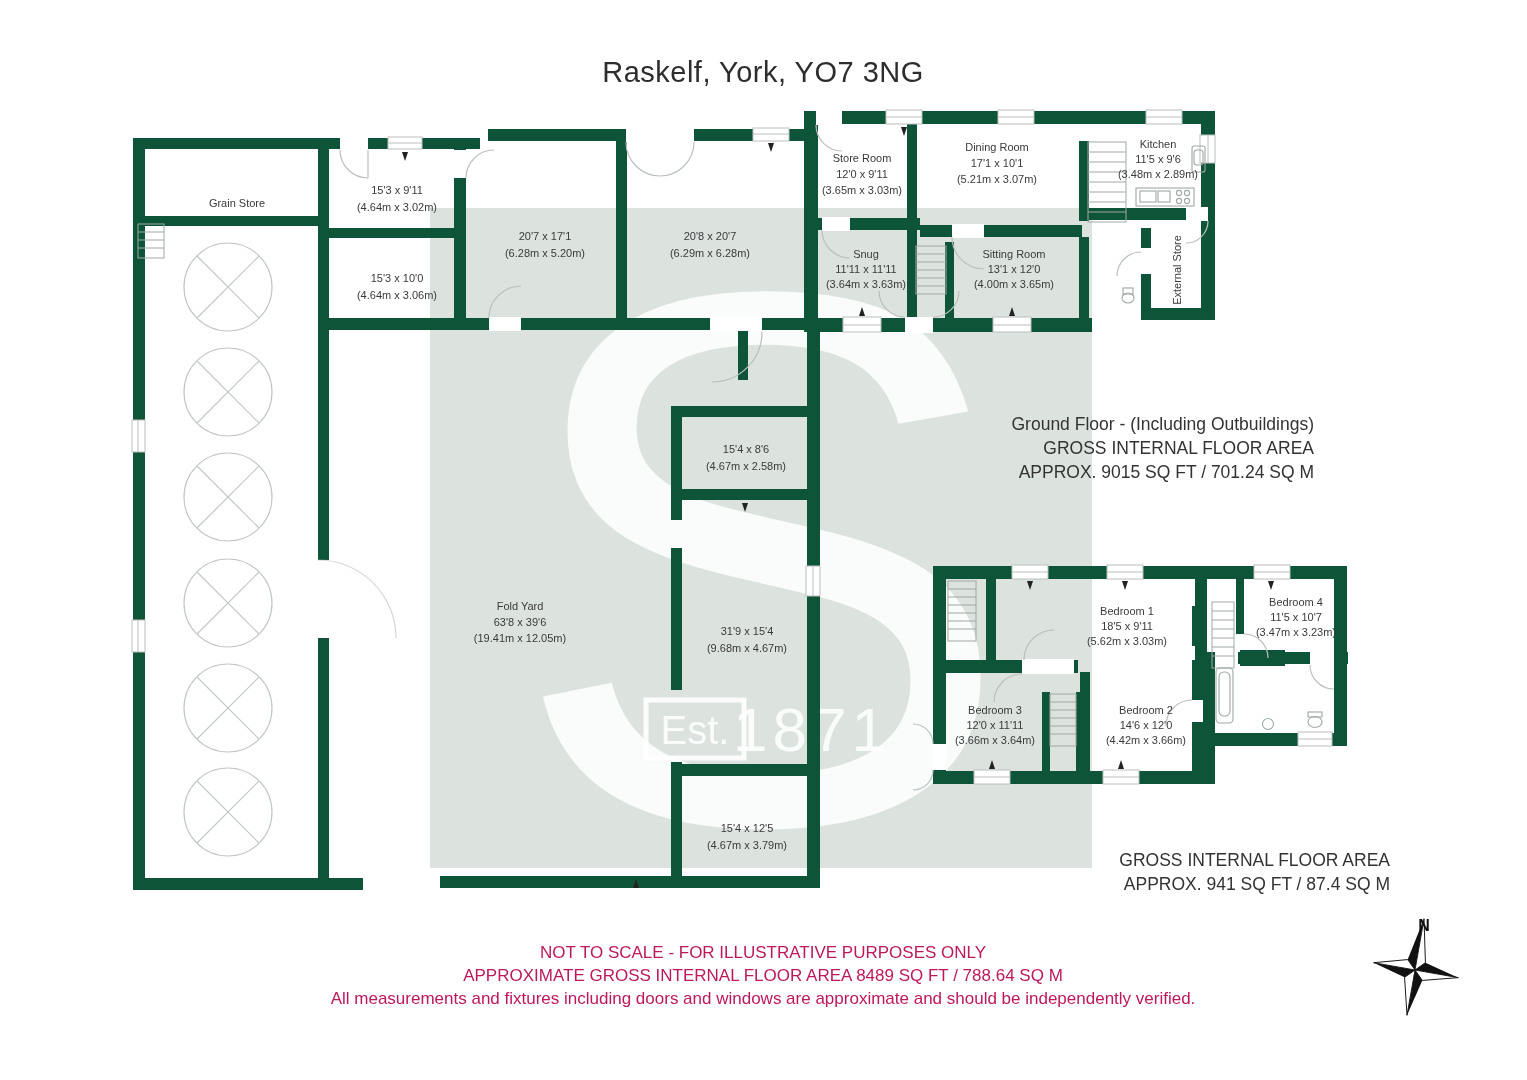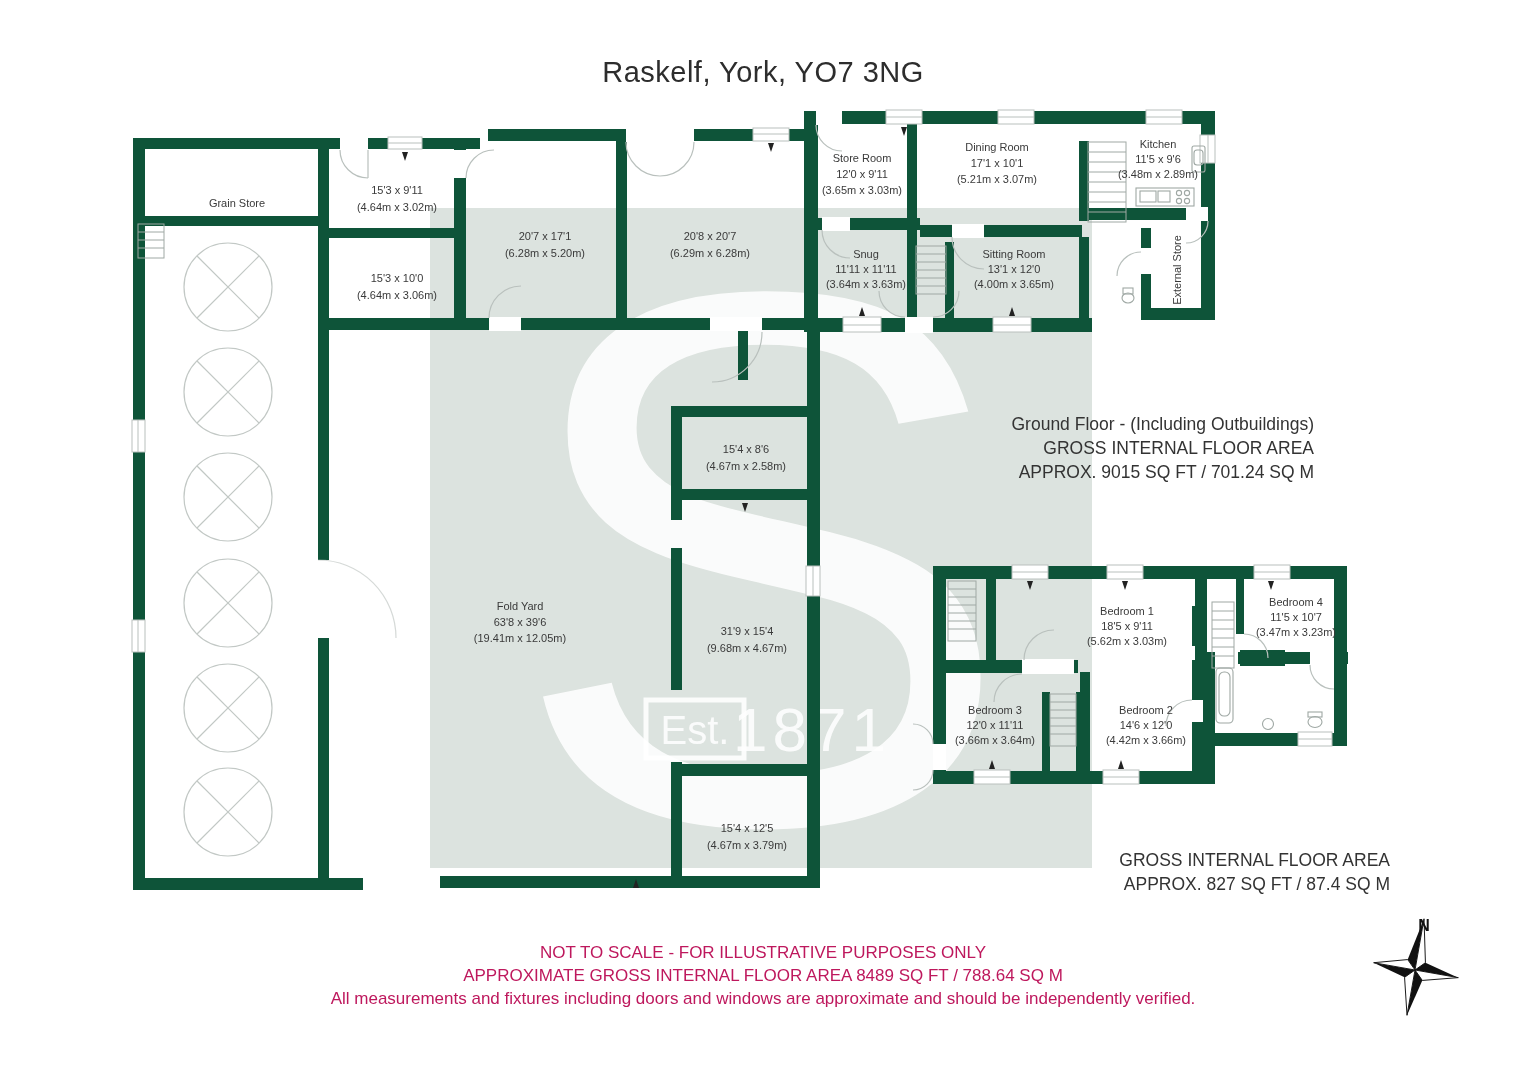--- a/index.html
+++ b/index.html
@@ -427,21 +427,21 @@
   </svg>
 
   <div class="abs summary g-sum">
     <div>Ground Floor - (Including Outbuildings)</div>
     <div>GROSS INTERNAL FLOOR AREA</div>
     <div>APPROX. 9015 SQ FT / 701.24 SQ M</div>
   </div>
 
   <div class="abs summary f-sum">
     <div>GROSS INTERNAL FLOOR AREA</div>
-    <div>APPROX. 827 SQ FT / 87.4 SQ M</div>
+    <div>APPROX. 941 SQ FT / 87.4 SQ M</div>
   </div>
 
   <div class="abs footer">
     <div>NOT TO SCALE - FOR ILLUSTRATIVE PURPOSES ONLY</div>
     <div>APPROXIMATE GROSS INTERNAL FLOOR AREA 8489 SQ FT / 788.64 SQ M</div>
     <div>All measurements and fixtures including doors and windows are approximate and should be independently verified.</div>
   </div>
 
 </div>
 

